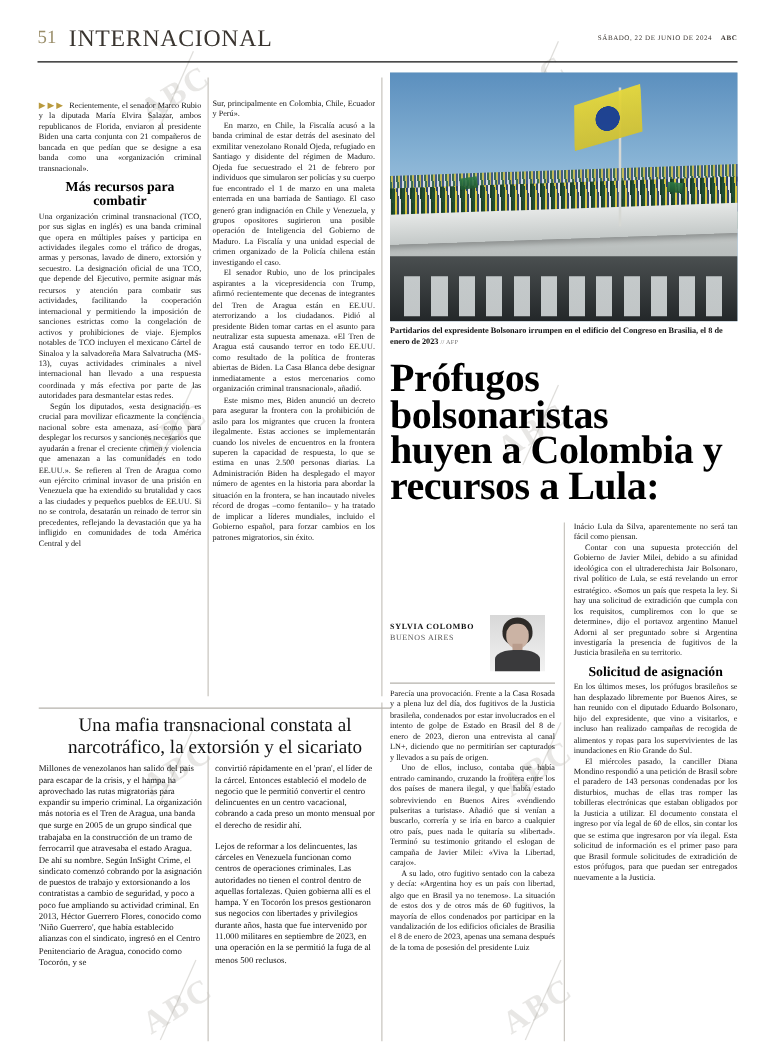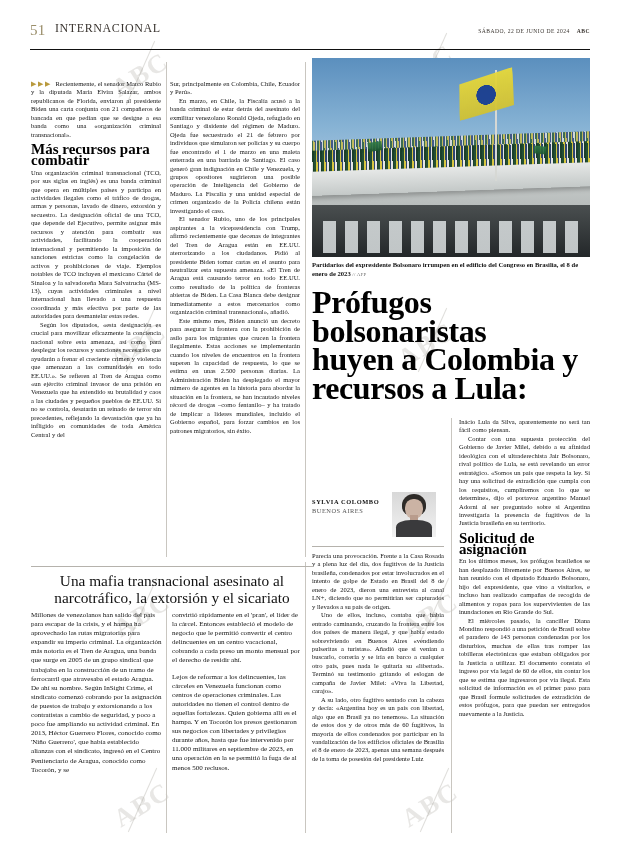--- a/index.html
+++ b/index.html
@@ -35,21 +35,21 @@
     left: 0; top: 0;
     font-family: "Liberation Serif", serif;
     font-size: 15px;
     color: #9a8e6a;
     letter-spacing: 0.2px;
   }
   .section-title {
     position: absolute;
     left: 25px; top: -1px;
     font-family: "Liberation Serif", serif;
-    font-size: 12px;
+    font-size: 19px;
     letter-spacing: 0.6px;
     color: #3a3530;
     font-weight: 400;
   }
   .dateline {
     position: absolute;
     right: 0; top: 6px;
     font-family: "Liberation Serif", serif;
     font-size: 5.6px;
     letter-spacing: 0.45px;
@@ -115,25 +115,25 @@
 
   .arrows {
     color: #b99a3e;
     letter-spacing: 1.5px;
     font-size: 7px;
   }
 
   .subhead {
     font-family: "Liberation Serif", serif;
     font-weight: bold;
-    font-size: 15px;
+    font-size: 11px;
     line-height: 11px;
     margin: 5px 0 2.5px 0;
     text-indent: 0;
-    text-align: left;
+    text-align: center;
     color: #000;
   }
 
   
   .photo {
     position: absolute;
     left: 312px; top: 58px;
     width: 278px; height: 199px;
     overflow: hidden;
     background: #7ea8c8;
@@ -449,21 +449,21 @@
     <div class="subhead">Solicitud de asignación</div>
     <p class="noind">En los últimos meses, los prófugos brasileños se han desplazado libremente por Buenos Aires, se han reunido con el diputado Eduardo Bolsonaro, hijo del expresidente, que vino a visitarlos, e incluso han realizado campañas de recogida de alimentos y ropas para los supervivientes de las inundaciones en Rio Grande do Sul.</p>
     <p>El miércoles pasado, la canciller Diana Mondino respondió a una petición de Brasil sobre el paradero de 143 personas condenadas por los disturbios, muchas de ellas tras romper las tobilleras electrónicas que estaban obligados por la Justicia a utilizar. El documento constata el ingreso por vía legal de 60 de ellos, sin contar los que se estima que ingresaron por vía ilegal. Esta solicitud de información es el primer paso para que Brasil formule solicitudes de extradición de estos prófugos, para que puedan ser entregados nuevamente a la Justicia.</p>
   </div>
 
   <div class="vrule" style="left:451px; top:418px; height:415px;"></div>
   <div class="vrule" style="left:305px; top:562px; height:271px;"></div>
 
   <div class="hrule-thin" style="left:31px; top:566px; width:282px;"></div>
   <div class="sec-head">
-    <div>Una mafia transnacional asesinato al</div>
+    <div>Una mafia transnacional constata al</div>
     <div>narcotráfico, la extorsión y el sicariato</div>
   </div>
 
   <div class="bcol bold" style="left:31px; top:611px; width:131px;">
     <p>Millones de venezolanos han salido del país para escapar de la crisis, y el hampa ha aprovechado las rutas migratorias para expandir su imperio criminal. La organización más notoria es el Tren de Aragua, una banda que surge en 2005 de un grupo sindical que trabajaba en la construcción de un tramo de ferrocarril que atravesaba el estado Aragua. De ahí su nombre. Según InSight Crime, el sindicato comenzó cobrando por la asignación de puestos de trabajo y extorsionando a los contratistas a cambio de seguridad, y poco a poco fue ampliando su actividad criminal. En 2013, Héctor Guerrero Flores, conocido como 'Niño Guerrero', que había establecido alianzas con el sindicato, ingresó en el Centro Penitenciario de Aragua, conocido como Tocorón, y se</p>
   </div>
 
   <div class="bcol bold" style="left:172px; top:611px; width:131px;">
     <p>convirtió rápidamente en el 'pran', el líder de la cárcel. Entonces estableció el modelo de negocio que le permitió convertir el centro delincuentes en un centro vacacional, cobrando a cada preso un monto mensual por el derecho de residir ahí.</p>
     <p style="margin-top:7px;">Lejos de reformar a los delincuentes, las cárceles en Venezuela funcionan como centros de operaciones criminales. Las autoridades no tienen el control dentro de aquellas fortalezas. Quien gobierna allí es el hampa. Y en Tocorón los presos gestionaron sus negocios con libertades y privilegios durante años, hasta que fue intervenido por 11.000 militares en septiembre de 2023, en una operación en la se permitió la fuga de al menos 500 reclusos.</p>

